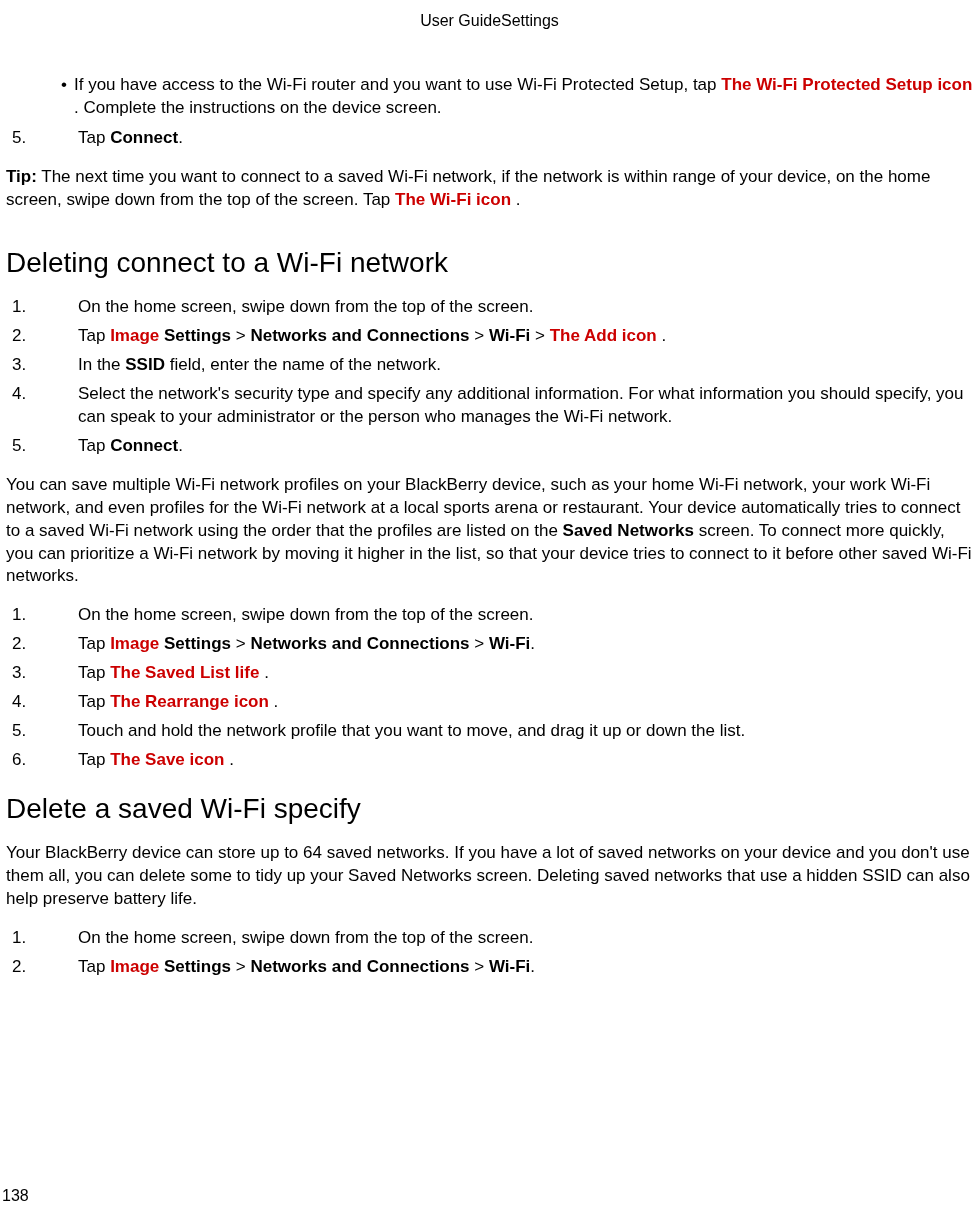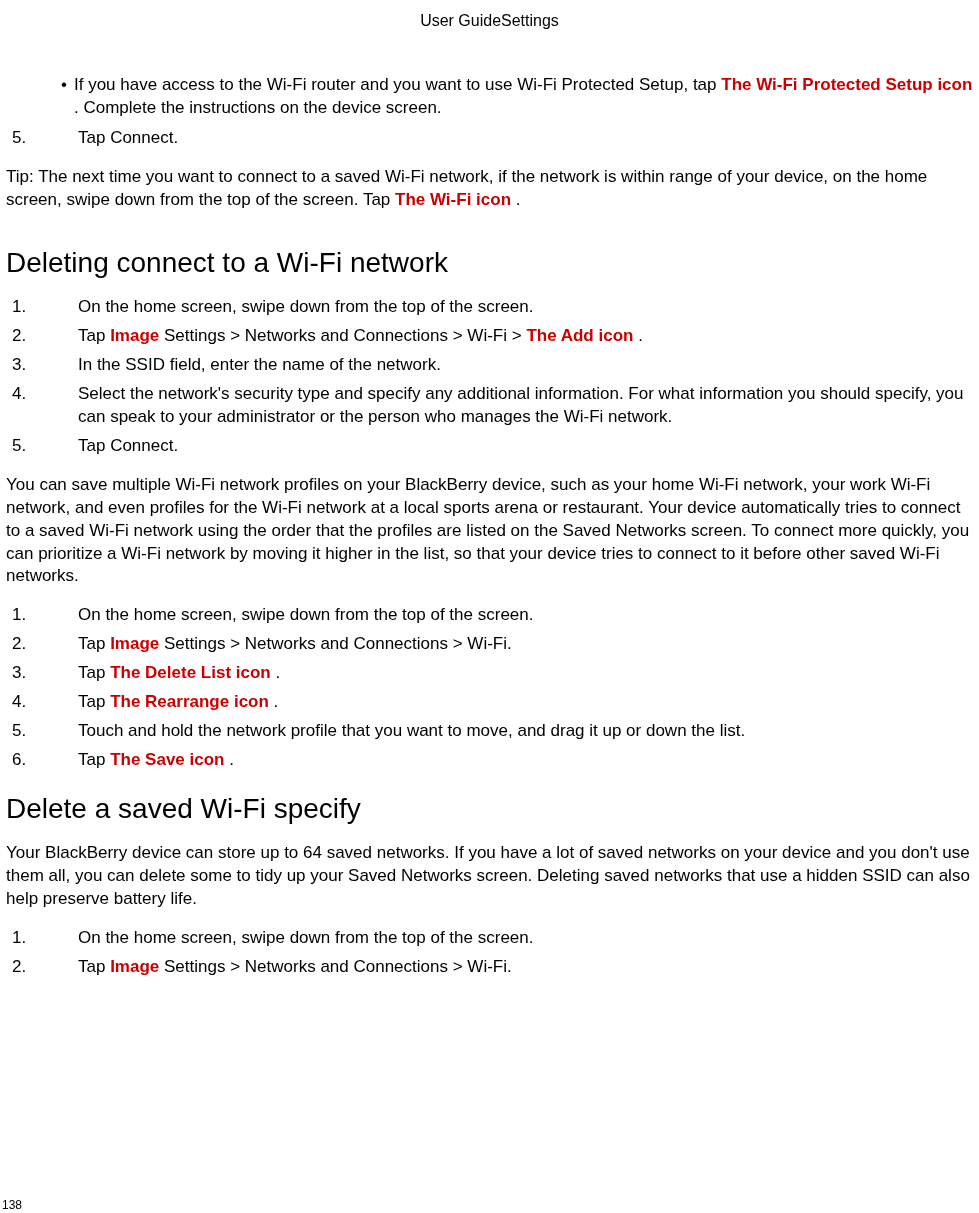--- a/index.html
+++ b/index.html
@@ -56,26 +56,26 @@
     h2 {
       font-weight: 400;
       font-size: 28px;
       margin-top: 18px;
       margin-bottom: 14px;
     }
     .body-para {
       margin-bottom: 16px;
     }
     .red { color: #c00; font-weight: bold; }
-    .bold { font-weight: normal; }
+    .bold { font-weight: bold; }
     .page-number {
       position: absolute;
       left: 2px;
-      bottom: 0;
-      font-size: 12px;
+      bottom: 6px;
+      font-size: 16px;
     }
   </style>
 </head>
 <body>
 
 <div class="header-row">
   <span>User Guide</span>
   <span>Settings</span>
 </div>
 
@@ -131,21 +131,21 @@
     <li>
       <span class="num">1.</span>
       <span>On the home screen, swipe down from the top of the screen.</span>
     </li>
     <li>
       <span class="num">2.</span>
       <span>Tap </span><span class="red"> Image </span><span class="bold"> Settings</span><span> &gt; </span><span class="bold">Networks and Connections</span><span> &gt; </span><span class="bold">Wi-Fi</span><span>.</span>
     </li>
     <li>
       <span class="num">3.</span>
-      <span>Tap </span><span class="red"> The Delete List icon </span><span>.</span>
+      <span>Tap </span><span class="red"> The Saved List life </span><span>.</span>
     </li>
     <li>
       <span class="num">4.</span>
       <span>Tap </span><span class="red"> The Rearrange icon </span><span>.</span>
     </li>
     <li>
       <span class="num">5.</span>
       <span>Touch and hold the network profile that you want to move, and drag it up or down the list.</span>
     </li>
     <li>

